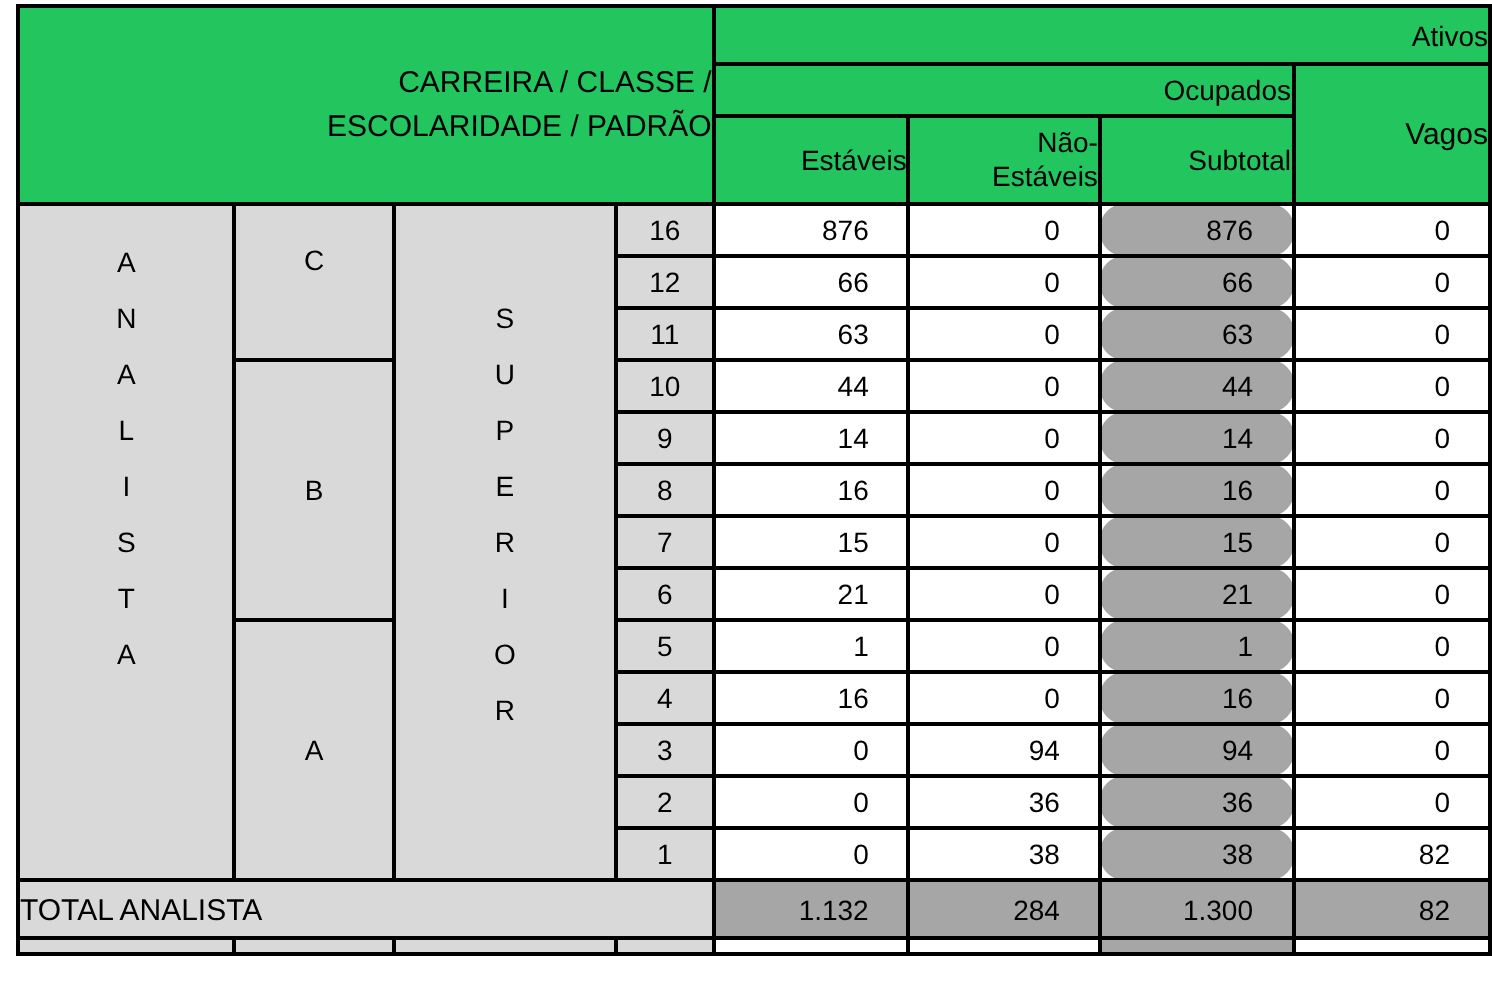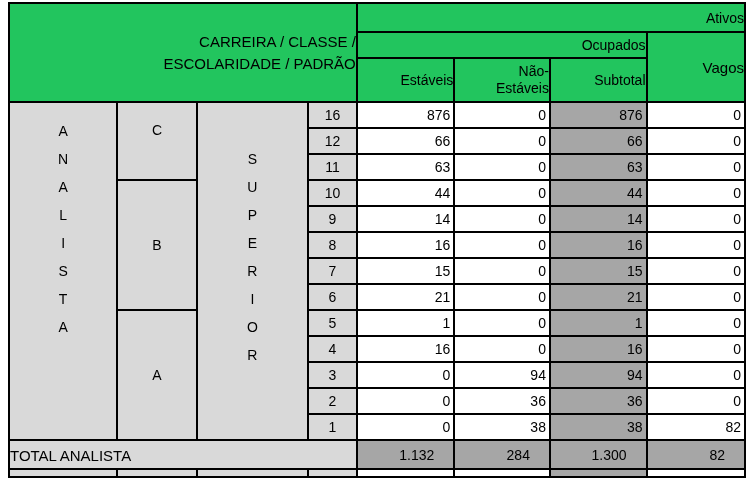--- a/index.html
+++ b/index.html
@@ -6,21 +6,21 @@
   body { width: 746px; height: 498px; overflow: hidden; position: relative;
          font-family: "Liberation Sans", "DejaVu Sans", sans-serif; color: #000; }
   .cut-text { position: absolute; left: 0; top: -9px; height: 12px; width: 746px;
               font-size: 13px; color: #000; white-space: nowrap; overflow: hidden; }
   table { position: absolute; left: 8px; top: 2px; border-collapse: collapse;
           table-layout: fixed; font-size: 14px; }
   td, th { border: 2px solid #000; padding: 0; font-weight: normal; }
   .hdr { background: #22c55e; text-align: right; vertical-align: middle; }
   .lbl { background: #d9d9d9; text-align: center; vertical-align: top; line-height: 27px; }
   .padrao { background: #d9d9d9; text-align: center; height: 24px; font-size: 14px; }
-  .num { text-align: right; padding-right: 3px; height: 24px; font-size: 14px; }
+  .num { text-align: right; padding-right: 19px; height: 24px; font-size: 14px; border-radius: 12px; }
   .sub { background: #a6a6a6; }
   .vert { display: flex; flex-direction: column; align-items: center; }
   .vert span { display: block; line-height: 28px; height: 28px; }
   .total-lbl { background: #d9d9d9; text-align: left; height: 25px; font-size: 15px; padding-top: 2px; }
   .total-num { background: #a6a6a6; text-align: right; padding-right: 19px; }
   .blank { height: 6px; }
 </style>
 </head>
 <body>
 

